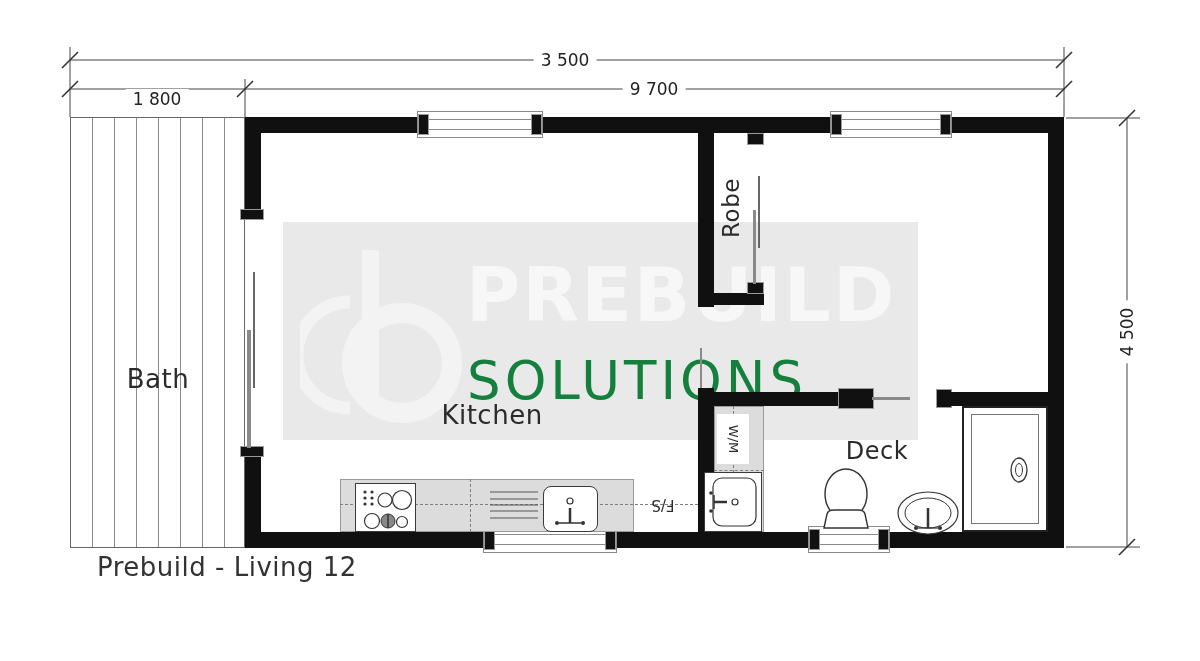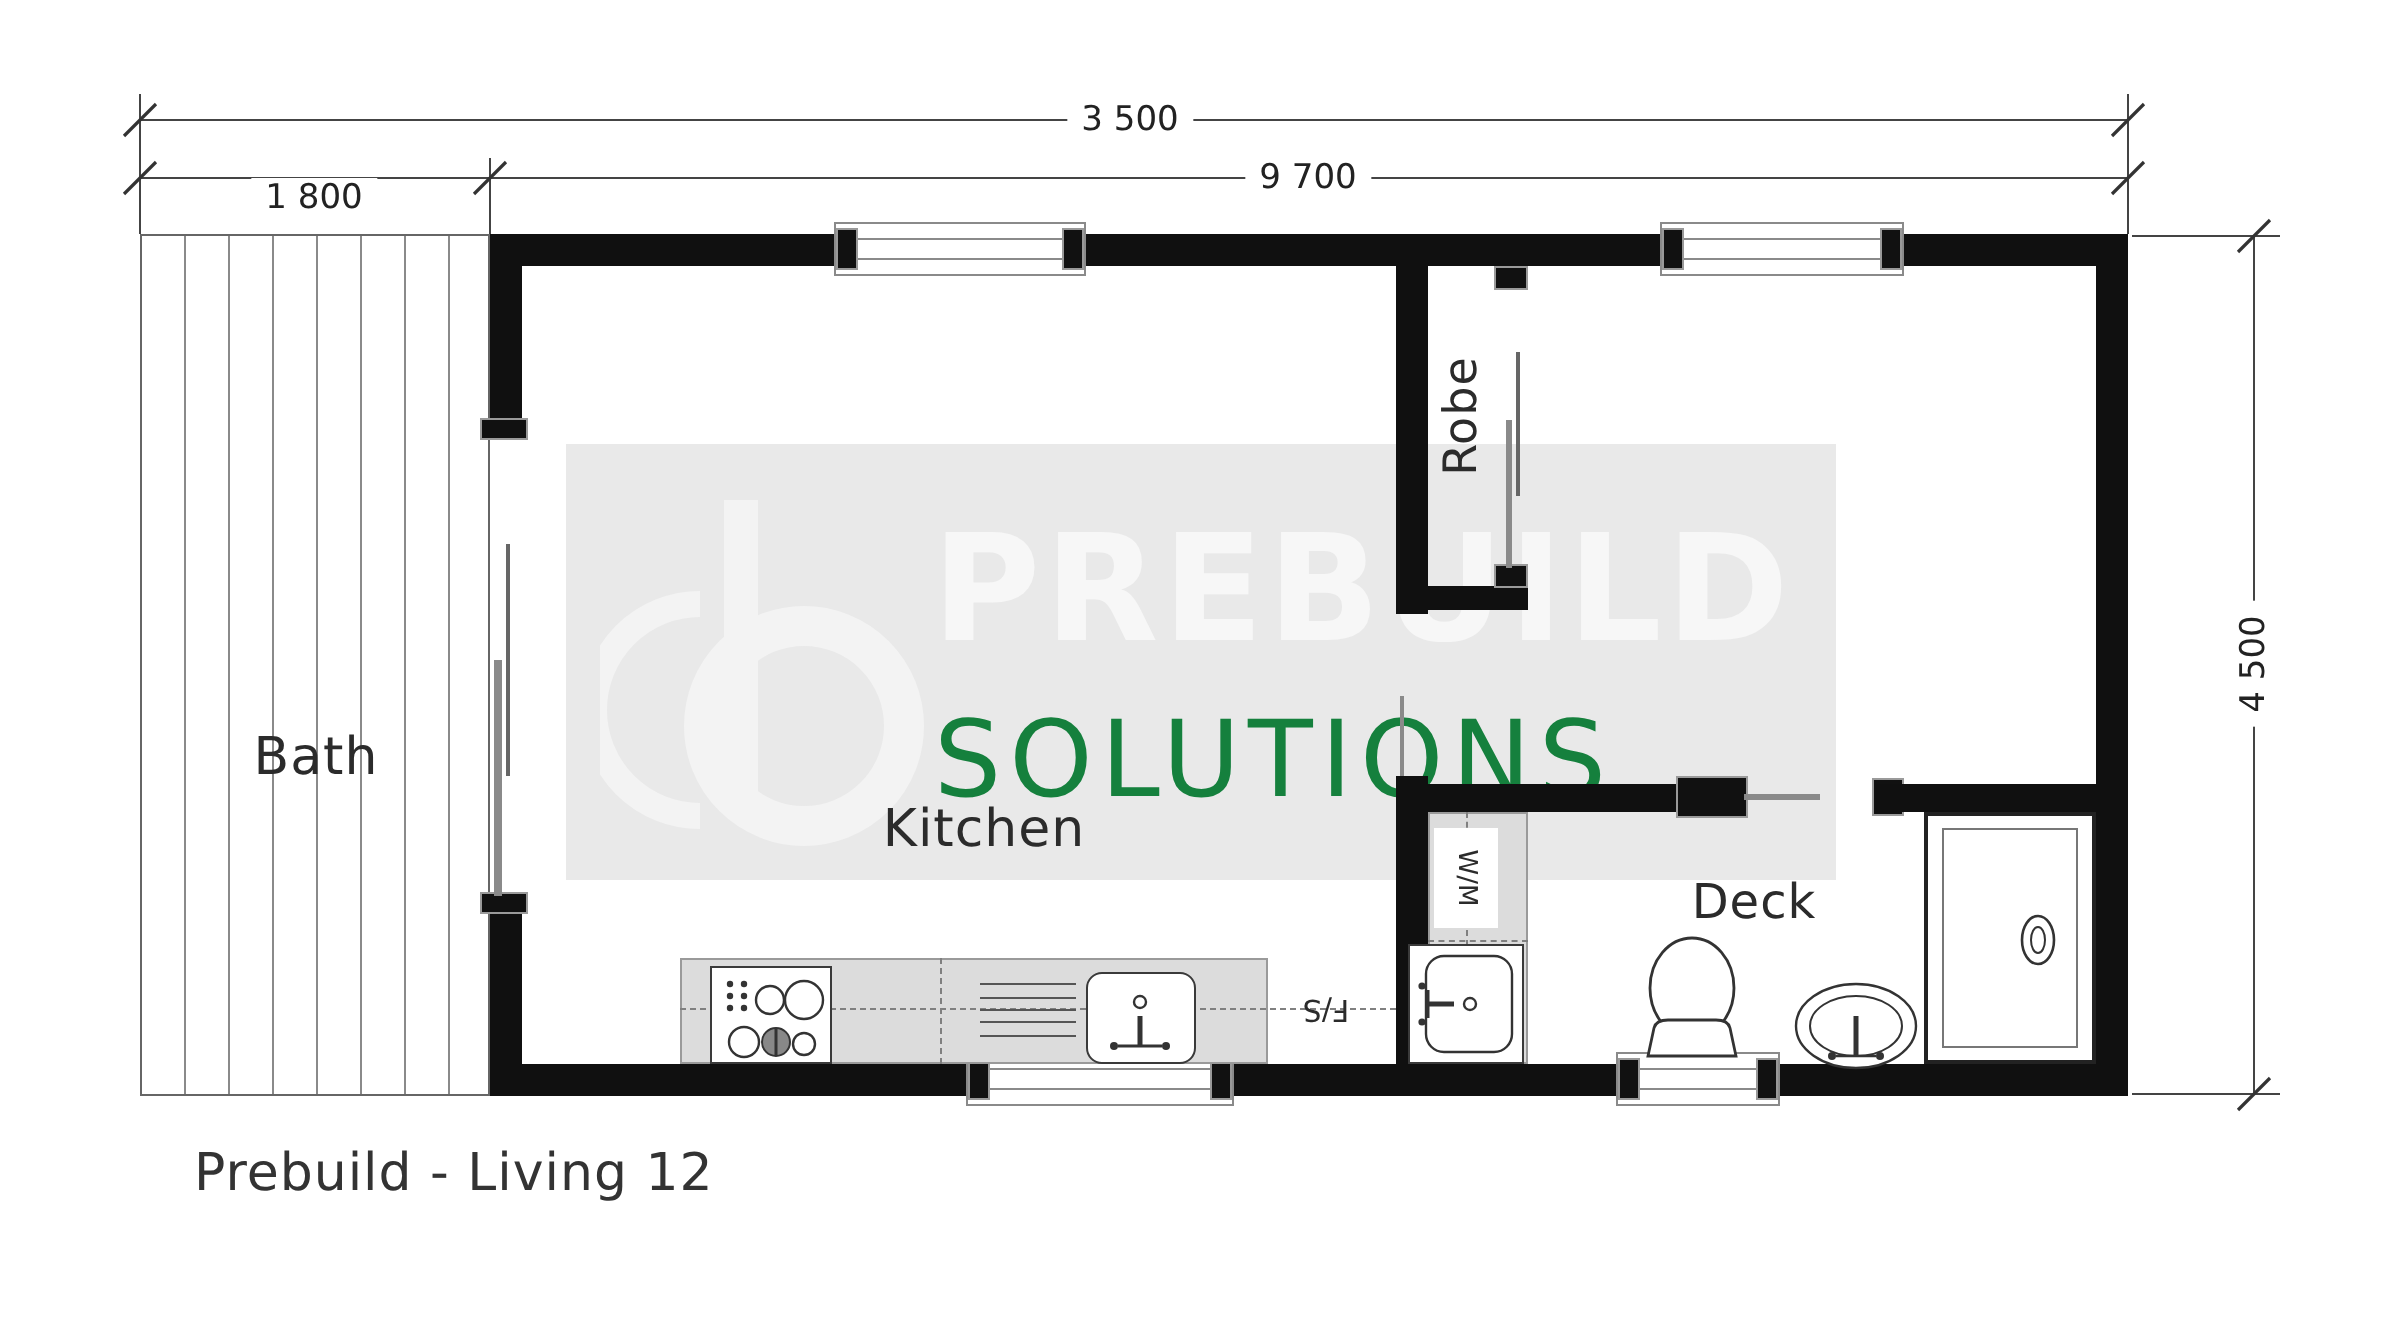--- a/index.html
+++ b/index.html
@@ -220,15 +220,15 @@
   <div class="dim-label" style="left:565px;top:60px;">3 500</div>
   <div class="dim-label" style="left:157px;top:89px;margin-top:10px;">1 800</div>
   <div class="dim-label" style="left:654px;top:89px;">9 700</div>
   <div class="dim-label vert" style="left:1127px;top:332px;">4 500</div>
 
   <div class="room-label" style="left:492px;top:415px;">Kitchen</div>
   <div class="room-label" style="left:877px;top:451px;font-size:24px;">Deck</div>
   <div class="room-label" style="left:158px;top:379px;font-size:26px;">Bath</div>
   <div class="room-label rot-ccw" style="left:731px;top:208px;font-size:23px;">Robe</div>
 
-  <div class="title" style="left:97px;top:572px;">Prebuild - Living 12</div>
+  <div class="title" style="left:97px;top:552px;">Prebuild - Living 12</div>
 
 </div>
 
 </body></html>

